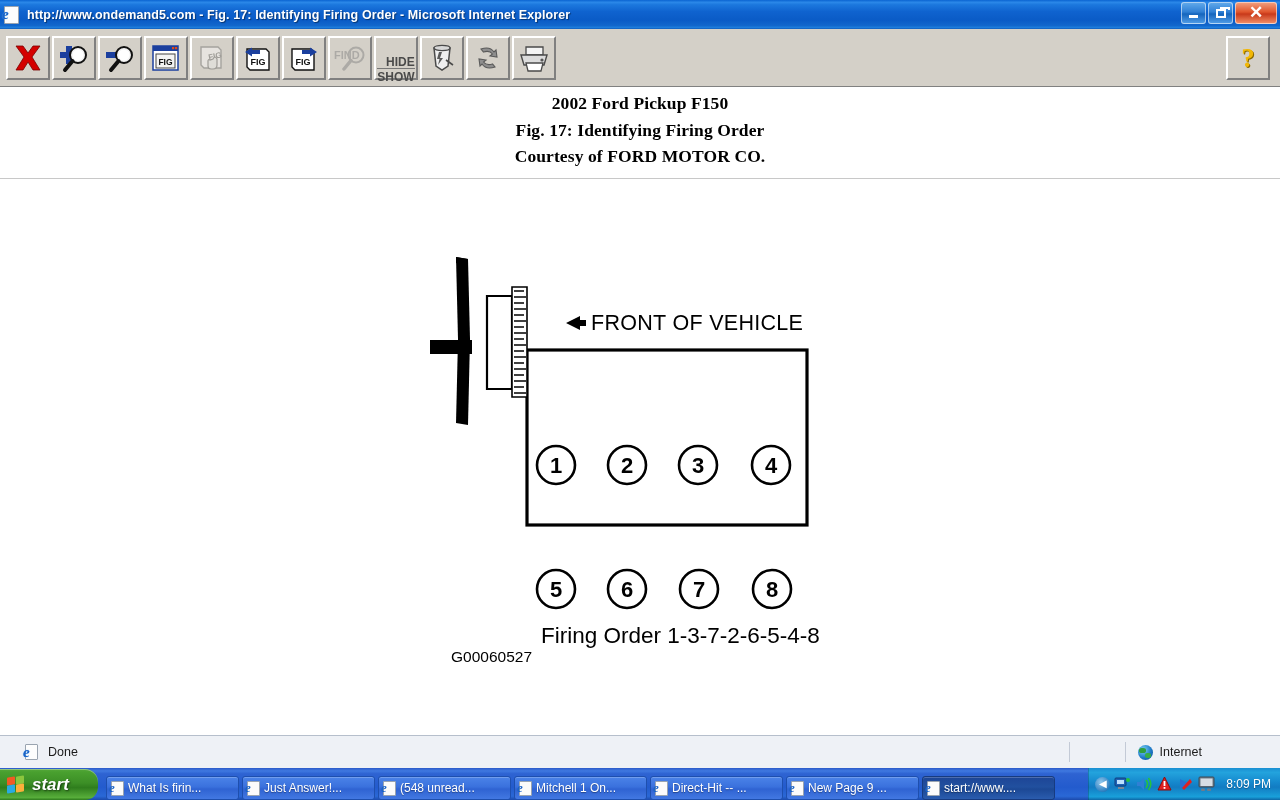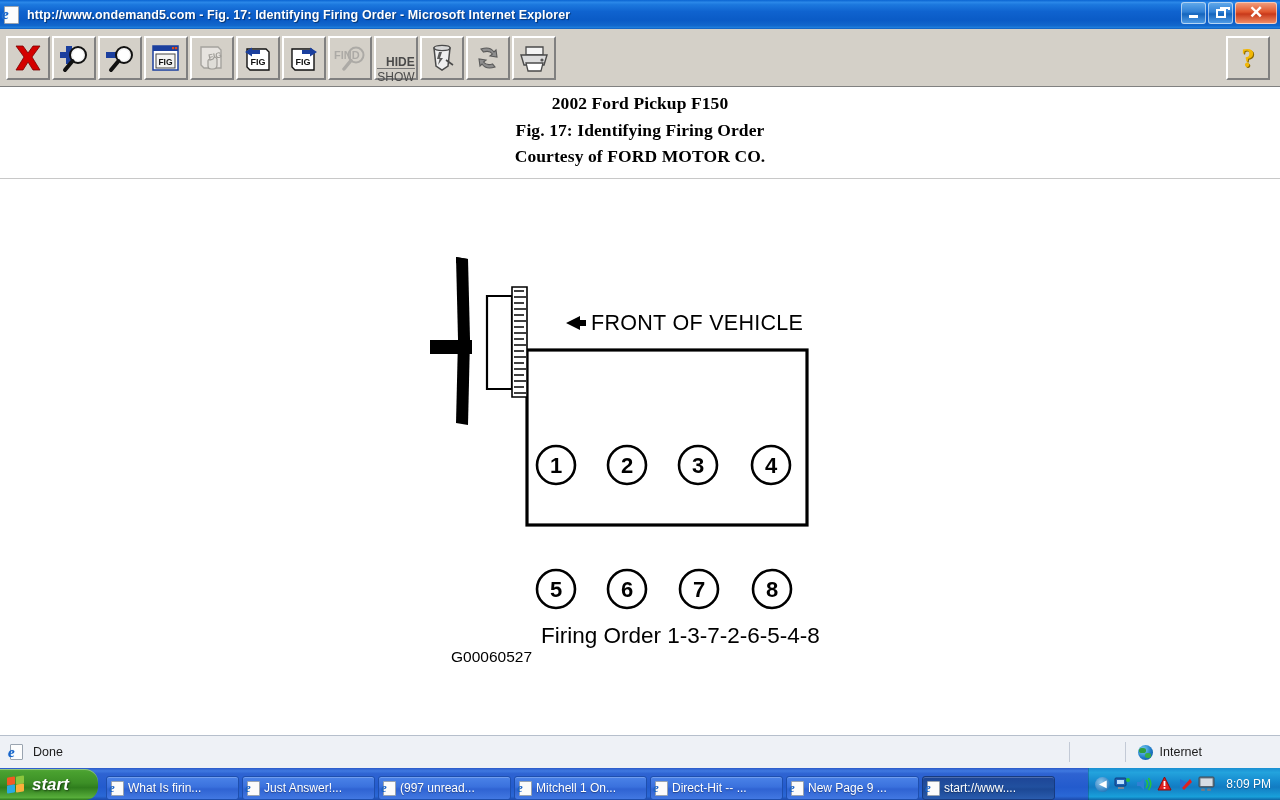--- a/index.html
+++ b/index.html
@@ -114,21 +114,21 @@
   .figwrap { position: relative; width: 1280px; height: 520px; }
   .figwrap svg { position: absolute; left: 0; top: 0; }
 
   
   .statusbar {
     position: absolute; left: 0; top: 735px; width: 1280px; height: 33px;
     background: #eef1f6; box-sizing: border-box;
     border-top: 1px solid #b6bfcc; display: flex; align-items: center;
   }
   .st-cell { display: flex; align-items: center; height: 100%; }
-  .st-left { padding-left: 10px; gap: 7px; }
+  .st-left { padding-left: 25px; gap: 7px; }
   .st-sep { width: 1px; height: 20px; background: #c3cad6; }
   .st-text { font-size: 12.5px; color: #1b1b1b; font-family: "Liberation Sans", sans-serif; }
   .st-right { position: absolute; right: 0; top: 0; height: 100%; display: flex; align-items: center; }
   .globe {
     width: 15px; height: 15px; border-radius: 50%;
     background: radial-gradient(circle at 35% 32%, #7fd4f5 0%, #1e7ac8 55%, #0d4d8f 100%);
     position: relative; overflow: hidden;
   }
   .globe:before {
     content:""; position:absolute; left:1px; top:3px; width:7px; height:5px;
@@ -302,21 +302,21 @@
           <text x="2" y="16" font-family="Liberation Sans, sans-serif" font-size="11" font-weight="bold" fill="#7d7d7d">FIND</text>
           <circle cx="24" cy="12" r="7.5" fill="none" stroke="#7d7d7d" stroke-width="2"></circle>
           <path d="M19 17.5 L12 26" stroke="#7d7d7d" stroke-width="3.5" stroke-linecap="round"></path>
         </svg>
       </div>
 
       <div class="tbtn">
         <div style="text-align:right;line-height:12px;margin-top:24px;">
           <div style="font-size:12px;font-weight:bold;color:#4a4a4a;border-bottom:1px solid #777;
                       font-family:'Liberation Sans',sans-serif;">HIDE</div>
-          <div style="font-size:12px;font-weight:normal;color:#4a4a4a;margin-top:2px;
+          <div style="font-size:12px;font-weight:bold;color:#4a4a4a;margin-top:2px;
                       font-family:'Liberation Sans',sans-serif;">SHOW</div>
         </div>
       </div>
 
       <div class="tbtn">
         <svg width="32" height="30" viewBox="0 0 32 30">
           <path d="M8 5 L24 5 L22 23 L16 27 L10 23 Z" fill="#efefef" stroke="#4a4a4a" stroke-width="1.5"></path>
           <ellipse cx="16" cy="5" rx="8" ry="2.6" fill="#d8d8d8" stroke="#4a4a4a" stroke-width="1.3"></ellipse>
           <path d="M13 9 L16 9 L14 15 L17 15 L12 22 L13.5 16 L11 16 Z" fill="#5a5a5a"></path>
           <path d="M20 17 L27 22" stroke="#4a4a4a" stroke-width="1.6"></path>
@@ -461,21 +461,21 @@
         <div class="taskbtn">
           <div class="mini-ie"></div>
           <span class="lbl">What Is firin...</span>
         </div>
         <div class="taskbtn">
           <div class="mini-ie"></div>
           <span class="lbl">Just Answer!...</span>
         </div>
         <div class="taskbtn">
           <div class="mini-ie"></div>
-          <span class="lbl">(997 unread...</span>
+          <span class="lbl">(548 unread...</span>
         </div>
         <div class="taskbtn">
           <div class="mini-ie"></div>
           <span class="lbl">Mitchell 1 On...</span>
         </div>
         <div class="taskbtn">
           <div class="mini-ie"></div>
           <span class="lbl">Direct-Hit -- ...</span>
         </div>
         <div class="taskbtn">

